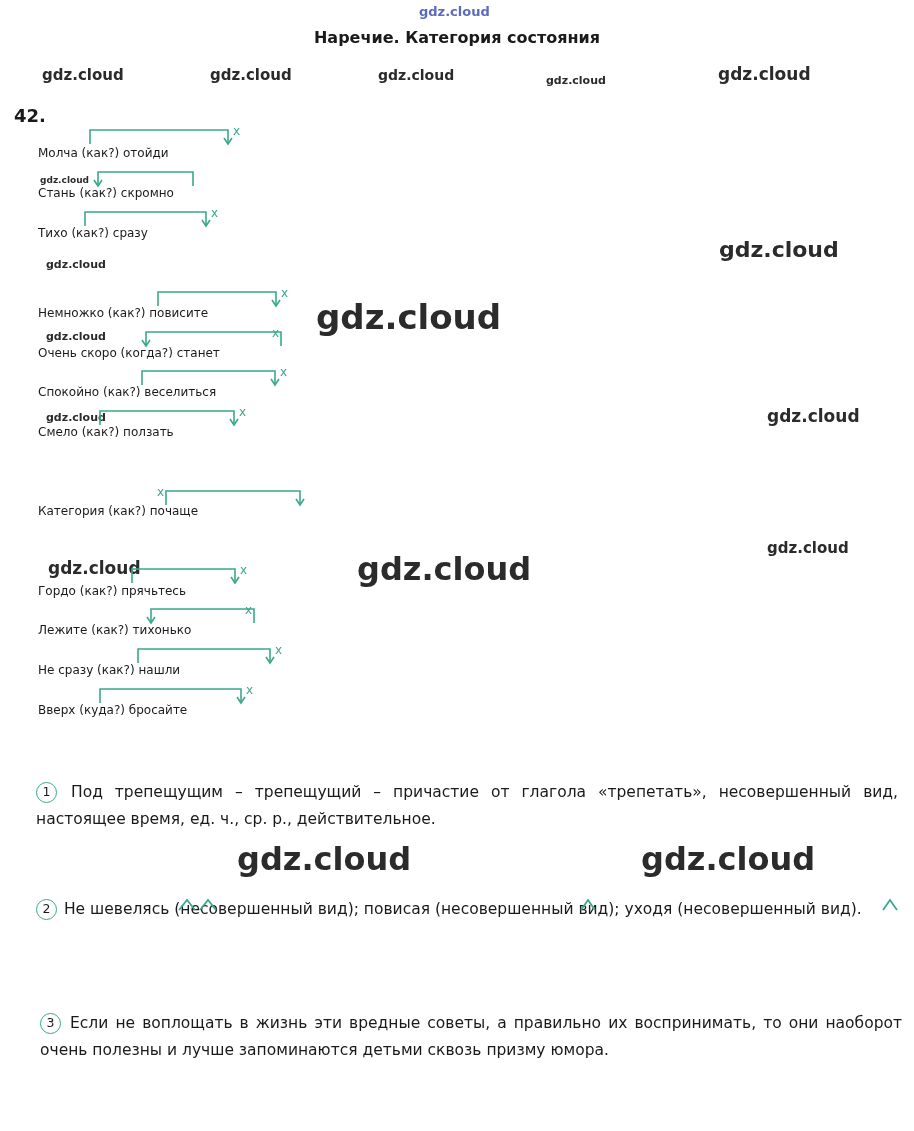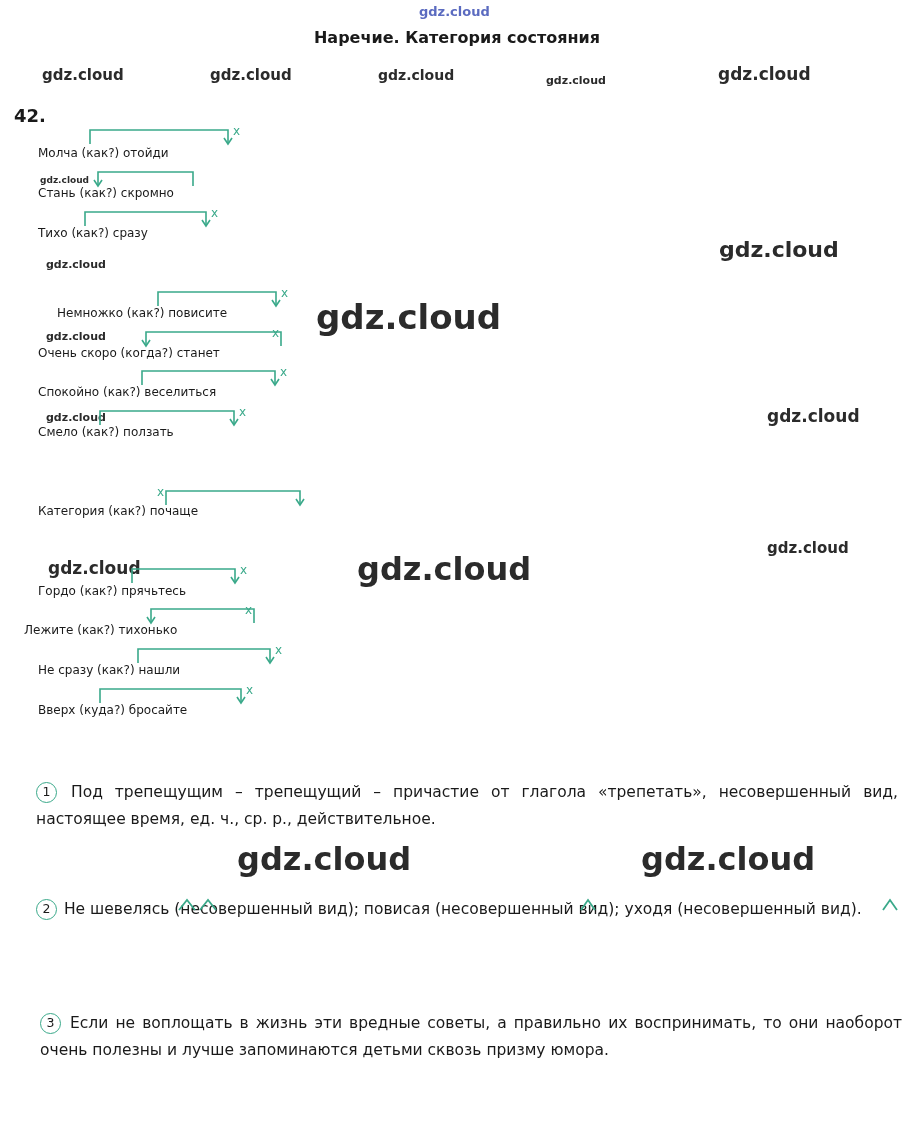--- a/index.html
+++ b/index.html
@@ -139,21 +139,21 @@
         <path d="M 12 20 L 12 6 L 133 6 L 133 20" fill="none" stroke="#3aa98a" stroke-width="1.6"></path>
         <path d="M 129 14 L 133 20 L 137 14" fill="none" stroke="#3aa98a" stroke-width="1.6"></path>
         <text x="138" y="11" fill="#3aa98a" font-size="12" font-family="DejaVu Sans, sans-serif">x</text>
       </svg>
       <div class="line" style="left: 38px; top: 227px;"><span>Тихо (как?) сразу</span></div>
       <svg class="arrow-svg" width="146" height="26" style="left: 146px; top: 286px;">
         <path d="M 12 20 L 12 6 L 130 6 L 130 20" fill="none" stroke="#3aa98a" stroke-width="1.6"></path>
         <path d="M 126 14 L 130 20 L 134 14" fill="none" stroke="#3aa98a" stroke-width="1.6"></path>
         <text x="135" y="11" fill="#3aa98a" font-size="12" font-family="DejaVu Sans, sans-serif">x</text>
       </svg>
-      <div class="line" style="left: 38px; top: 307px; margin-left: 19px;"><span>Немножко (как?) повисите</span></div>
+      <div class="line" style="left: 38px; top: 307px;"><span>Немножко (как?) повисите</span></div>
       <svg class="arrow-svg" width="163" height="26" style="left: 134px; top: 326px;">
         <path d="M 147 20 L 147 6 L 12 6 L 12 20" fill="none" stroke="#3aa98a" stroke-width="1.6"></path>
         <path d="M 8 14 L 12 20 L 16 14" fill="none" stroke="#3aa98a" stroke-width="1.6"></path>
         <text x="138" y="11" fill="#3aa98a" font-size="12" font-family="DejaVu Sans, sans-serif">x</text>
       </svg>
       <div class="line" style="left: 38px; top: 347px; text-align: right;"><span>Очень скоро (когда?) станет</span></div>
       <svg class="arrow-svg" width="161" height="26" style="left: 130px; top: 365px;">
         <path d="M 12 20 L 12 6 L 145 6 L 145 20" fill="none" stroke="#3aa98a" stroke-width="1.6"></path>
         <path d="M 141 14 L 145 20 L 149 14" fill="none" stroke="#3aa98a" stroke-width="1.6"></path>
         <text x="150" y="11" fill="#3aa98a" font-size="12" font-family="DejaVu Sans, sans-serif">x</text>
@@ -175,21 +175,21 @@
         <path d="M 12 20 L 12 6 L 115 6 L 115 20" fill="none" stroke="#3aa98a" stroke-width="1.6"></path>
         <path d="M 111 14 L 115 20 L 119 14" fill="none" stroke="#3aa98a" stroke-width="1.6"></path>
         <text x="120" y="11" fill="#3aa98a" font-size="12" font-family="DejaVu Sans, sans-serif">x</text>
       </svg>
       <div class="line" style="left: 38px; top: 585px;"><span>Гордо (как?) прячьтесь</span></div>
       <svg class="arrow-svg" width="131" height="26" style="left: 139px; top: 603px;">
         <path d="M 115 20 L 115 6 L 12 6 L 12 20" fill="none" stroke="#3aa98a" stroke-width="1.6"></path>
         <path d="M 8 14 L 12 20 L 16 14" fill="none" stroke="#3aa98a" stroke-width="1.6"></path>
         <text x="106" y="11" fill="#3aa98a" font-size="12" font-family="DejaVu Sans, sans-serif">x</text>
       </svg>
-      <div class="line" style="left: 24px; top: 624px;"><span>Лежите (как?) тихонько</span></div>
+      <div class="line" style="left: 38px; top: 624px;"><span>Лежите (как?) тихонько</span></div>
       <svg class="arrow-svg" width="160" height="26" style="left: 126px; top: 643px;">
         <path d="M 12 20 L 12 6 L 144 6 L 144 20" fill="none" stroke="#3aa98a" stroke-width="1.6"></path>
         <path d="M 140 14 L 144 20 L 148 14" fill="none" stroke="#3aa98a" stroke-width="1.6"></path>
         <text x="149" y="11" fill="#3aa98a" font-size="12" font-family="DejaVu Sans, sans-serif">x</text>
       </svg>
       <div class="line" style="left: 38px; top: 664px;"><span>Не сразу (как?) нашли</span></div>
       <svg class="arrow-svg" width="169" height="26" style="left: 88px; top: 683px;">
         <path d="M 12 20 L 12 6 L 153 6 L 153 20" fill="none" stroke="#3aa98a" stroke-width="1.6"></path>
         <path d="M 149 14 L 153 20 L 157 14" fill="none" stroke="#3aa98a" stroke-width="1.6"></path>
         <text x="158" y="11" fill="#3aa98a" font-size="12" font-family="DejaVu Sans, sans-serif">x</text>

